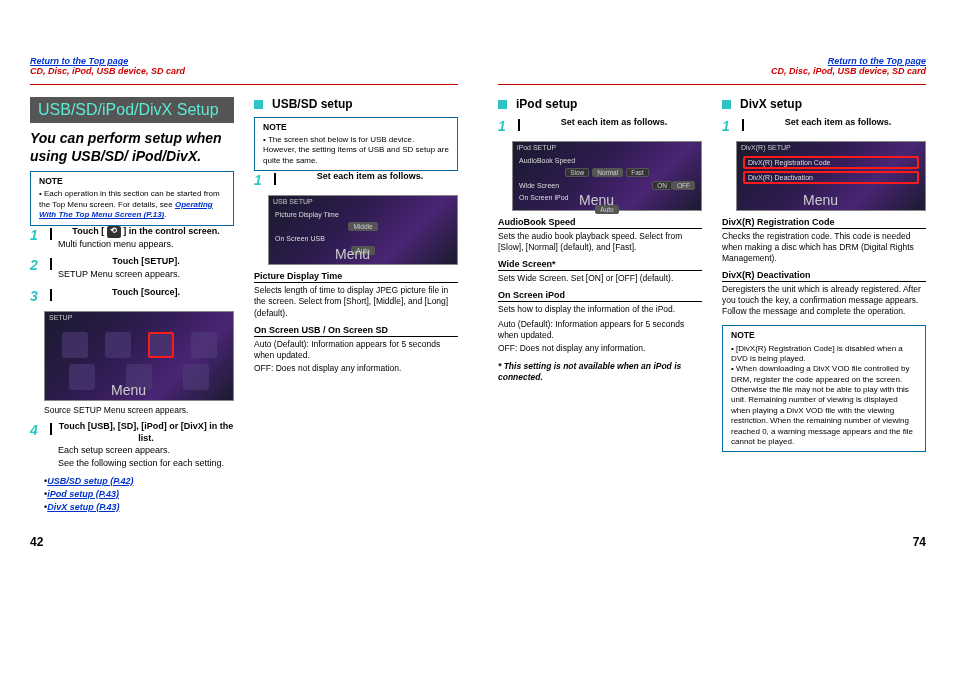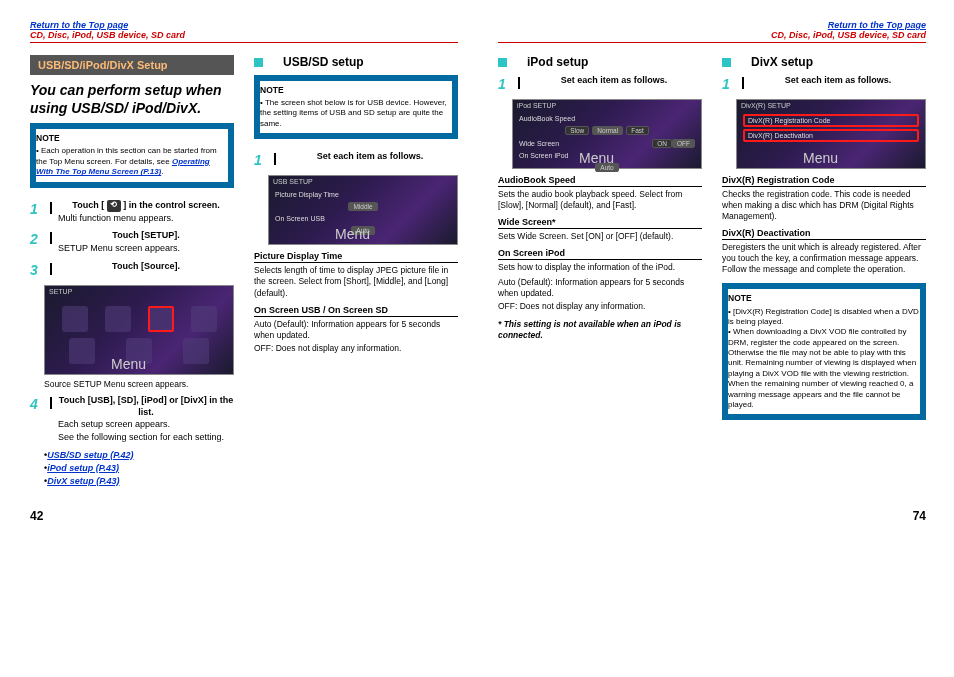--- a/index.html
+++ b/index.html
@@ -1,31 +1,31 @@
 <!DOCTYPE html>
 <html><head>
 <meta charset="utf-8">
 <style>
   * { box-sizing: border-box; margin: 0; padding: 0; }
   body { font-family: Arial, Helvetica, sans-serif; font-size: 9px; color: #000; background: #fff; width: 954px; margin: 0 auto; padding: 20px 30px; }
   .spread { display: flex; gap: 40px; }
   .page { flex: 1; display: flex; flex-direction: column; }
-  .header-line { display: flex; justify-content: flex-end; border-bottom: 1px solid #cc0000; padding-bottom: 2px; margin-bottom: 12px; }
+  .header-line { display: flex; justify-content: flex-end; border-bottom: 1px solid #cc0000; padding-bottom: 8px; margin-bottom: 12px; margin-top: 36px; }
   .left-page .header-line { justify-content: flex-start; }
   .return-link { color: #0033cc; font-weight: bold; font-style: italic; font-size: 9px; text-decoration: underline; }
   .bc { color: #cc0000; font-weight: bold; font-style: italic; font-size: 9px; }
   .header-stack { text-align: right; }
   .left-page .header-stack { text-align: left; }
   .cols { display: flex; gap: 20px; flex: 1; }
   .col { flex: 1; min-width: 0; }
-  .section-bar { background: #555; color: #fdba74; font-weight: bold; font-size: 11px; padding: 4px 8px; margin-bottom: 6px; }
-  .section-head { font-weight: bold; font-size: 12px; margin-bottom: 6px; display: flex; align-items: center; gap: 20px; }
+  .section-bar { background: #555; color: #5eead4; font-weight: normal; font-size: 16px; padding: 4px 8px; margin-bottom: 6px; }
+  .section-head { font-weight: bold; font-size: 12px; margin-bottom: 6px; display: flex; align-items: center; gap: 9px; }
   .cyan-sq { width: 9px; height: 9px; background: #2ec4c4; display: inline-block; }
   .intro { font-size: 14px; font-weight: bold; margin-bottom: 6px; line-height: 1.3; font-style: italic; }
-  .note-box { border: 6px solid #0369a1; padding: 4px 0; margin-bottom: 12px; font-size: 8px; line-height: 1.3; }
+  .note-box { border: 1px solid #0369a1; padding: 4px 8px; margin-bottom: 0; font-size: 8px; line-height: 1.3; }
   .note-box .note-title { font-weight: bold; font-size: 8.5px; margin-bottom: 2px; }
   .note-box ul { list-style: none; padding: 0; }
   .note-box li::before { content: "• "; }
   .inline-link { color: #0033cc; font-weight: bold; font-style: italic; text-decoration: underline; }
   .step { display: flex; gap: 6px; margin-bottom: 6px; font-size: 9px; line-height: 1.3; }
   .step-num { color: #2ec4c4; font-weight: bold; font-size: 14px; font-style: italic; width: 14px; flex-shrink: 0; }
   .step-bar { width: 2px; background: #000; margin-top: 2px; margin-bottom: 2px; flex-shrink: 0; align-self: stretch; height: 12px; }
   .step-body { flex: 1; }
   .step-head { font-weight: bold; text-align: center; }
   .step-sub { font-weight: normal; margin-top: 1px; }

